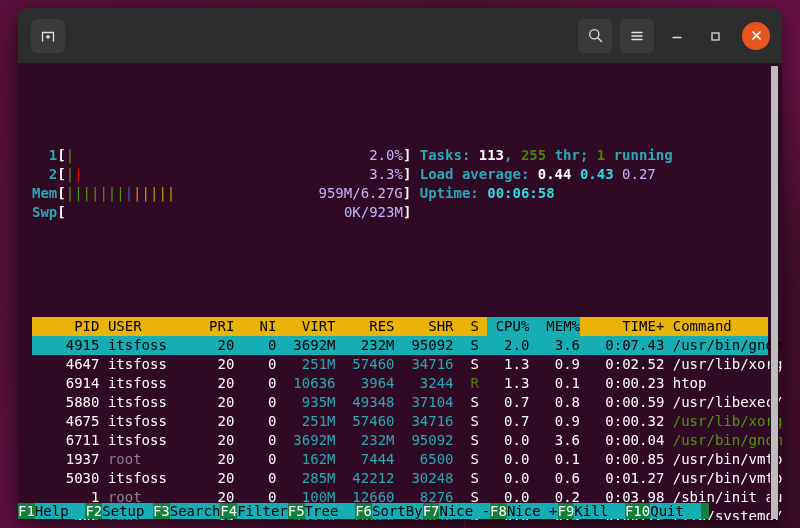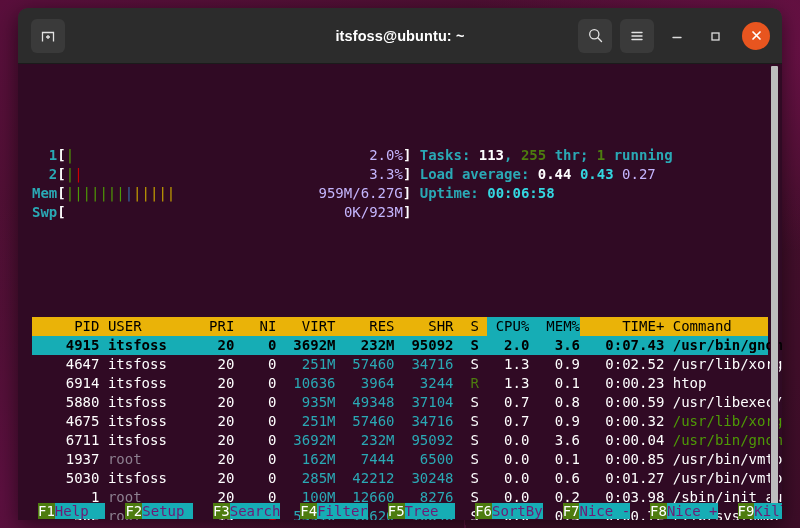--- a/index.html
+++ b/index.html
@@ -173,60 +173,58 @@
     height: 19px;
   }
   #hdr-row .seg { display: inline-block; }
   .hdr-sel { background: #16adb5; color: #000000; }
 
   .prow {
     display: block;
     height: 19px;
   }
   .prow.selected { background: #16adb5; }
-  .prow.selected span { color: #000000 !important; font-weight: bold; }
+  .prow.selected span { color: #000000 !important; }
 
   
   #fnbar {
     position: absolute;
     left: 0;
     bottom: 0;
     width: 100%;
     height: 19px;
     line-height: 19px;
     white-space: pre;
     font-size: 14px;
   }
   .fn-key {
     color: #ffffff;
-    background: #4d7c0f;
-    margin-left: 20px;
+    background: #15803d;
   }
   .fn-lbl {
-    color: #701a75;
+    color: #000000;
     background: #16adb5;
   }
 </style>
 </head>
 <body>
 
 <div id="desktop"></div>
 
 <div id="window">
 
   <div id="titlebar">
 
     <div class="tb-btn" id="newtab-btn">
       <svg width="16" height="16" viewBox="0 0 16 16">
         <path d="M2.5 13.5 V4.5 H13.5 V13.5" fill="none" stroke="#e3e3e3" stroke-width="1.3"></path>
         <path d="M8 7 V11 M6 9 H10" stroke="#e3e3e3" stroke-width="1.3"></path>
       </svg>
     </div>
 
-    <div id="title-text">itsfoss@ubuntu: ~</div>
 
     <div id="tb-right">
       <div class="tb-btn">
         <svg width="17" height="17" viewBox="0 0 17 17">
           <circle cx="7.3" cy="7.3" r="4.6" fill="none" stroke="#e3e3e3" stroke-width="1.3"></circle>
           <path d="M10.8 10.8 L14.5 14.5" stroke="#e3e3e3" stroke-width="1.4" stroke-linecap="round"></path>
         </svg>
       </div>
       <div class="tb-btn">
         <svg width="16" height="16" viewBox="0 0 16 16">

